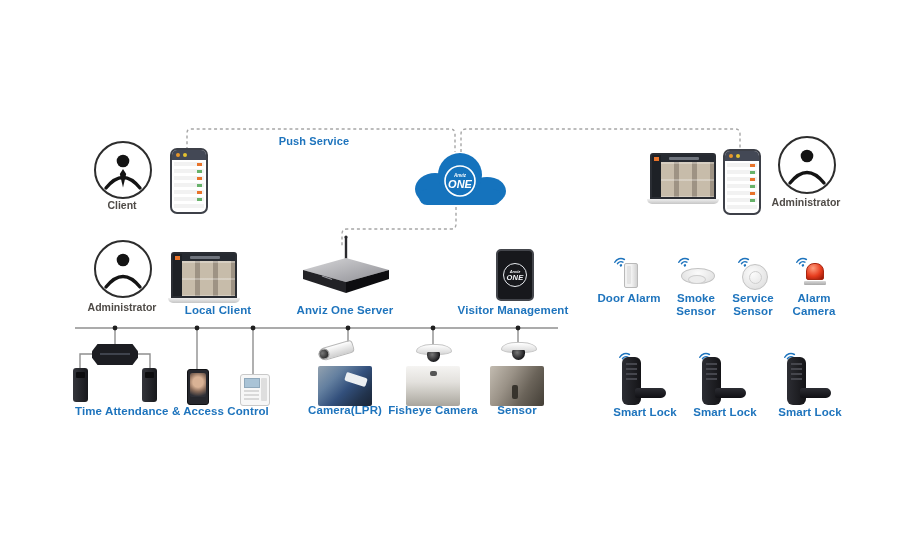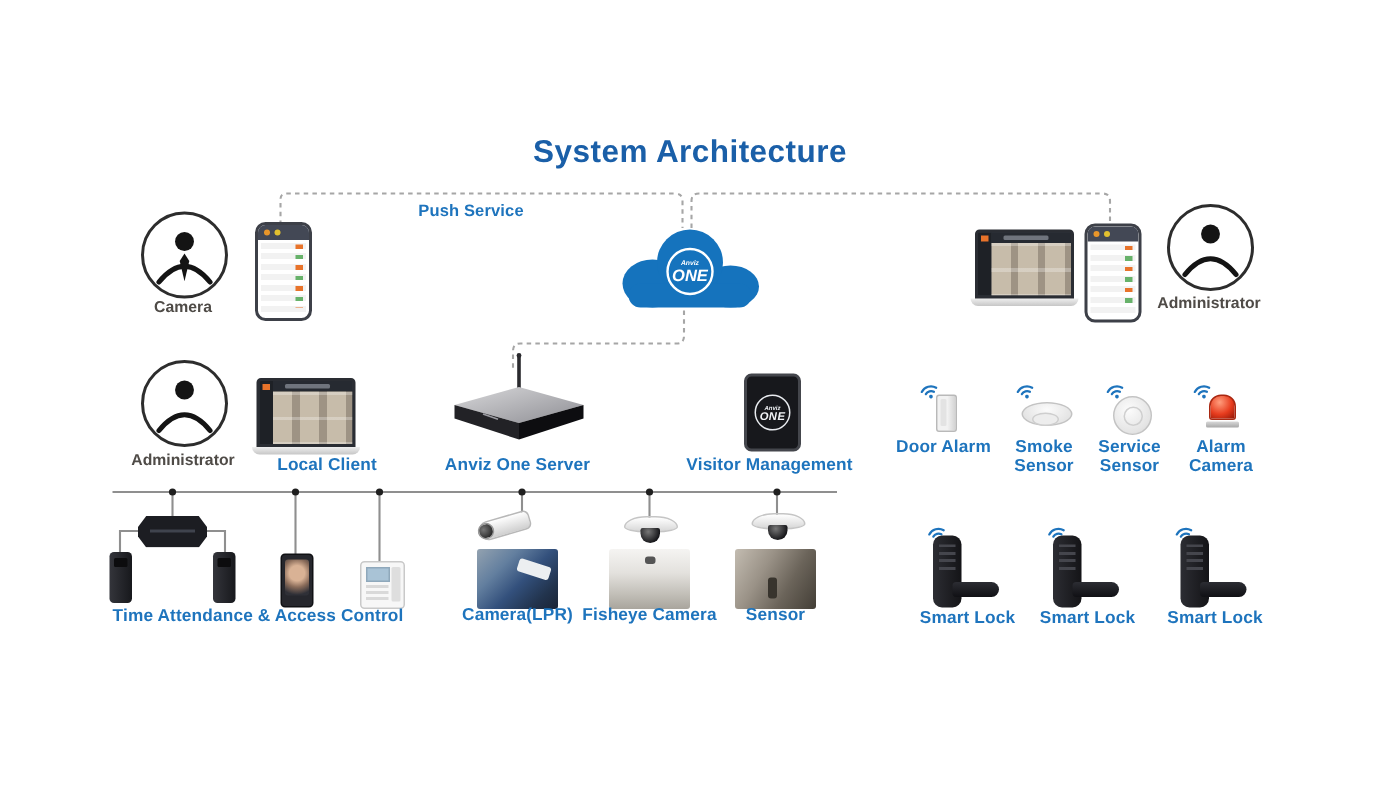--- a/index.html
+++ b/index.html
@@ -129,31 +129,30 @@
     <g fill="#1f1f1f">
       <circle cx="115" cy="328" r="2.4"></circle>
         <circle cx="197" cy="328" r="2.4"></circle>
       <circle cx="253" cy="328" r="2.4"></circle>
         <circle cx="348" cy="328" r="2.4"></circle>
       <circle cx="433" cy="328" r="2.4"></circle>
         <circle cx="518" cy="328" r="2.4"></circle>
     </g>
   </svg>
 
-  <div class="title">System Architecture</div>
   <div class="blue-label" style="left:314px;top:135px;font-size:11px;">Push Service</div>
 
   <div class="person-circle" style="left:94px;top:141px;">
     <svg width="54" height="54" viewBox="0 0 54 54">
       <circle cx="27" cy="18" r="6.3" fill="#141414"></circle>
       <path d="M10,45 Q27,24 44,45" stroke="#141414" stroke-width="3.4" fill="none" stroke-linecap="round"></path>
       <path d="M27,26 L23.8,31 L27,44.5 L30.2,31 Z" fill="#141414"></path>
     </svg>
   </div>
-  <div class="actor-label" style="left:122px;top:199px;">Camera</div>
+  <div class="actor-label" style="left:122px;top:199px;">Client</div>
   <div class="phone" style="left:170px;top:148px;">
     <div class="phone-head"></div>
     <div class="phone-rows"></div>
   </div>
 
   <svg class="abs" style="left:405px;top:145px;" width="110" height="66" viewBox="0 0 110 66">
     <g fill="#1573bd">
       <ellipse cx="30" cy="44" rx="20" ry="16"></ellipse>
       <ellipse cx="82" cy="46" rx="19" ry="14"></ellipse>
       <circle cx="55" cy="30" r="22"></circle>

